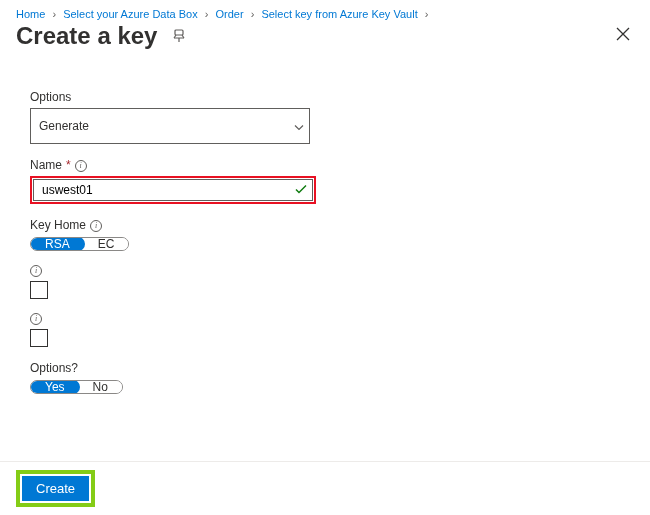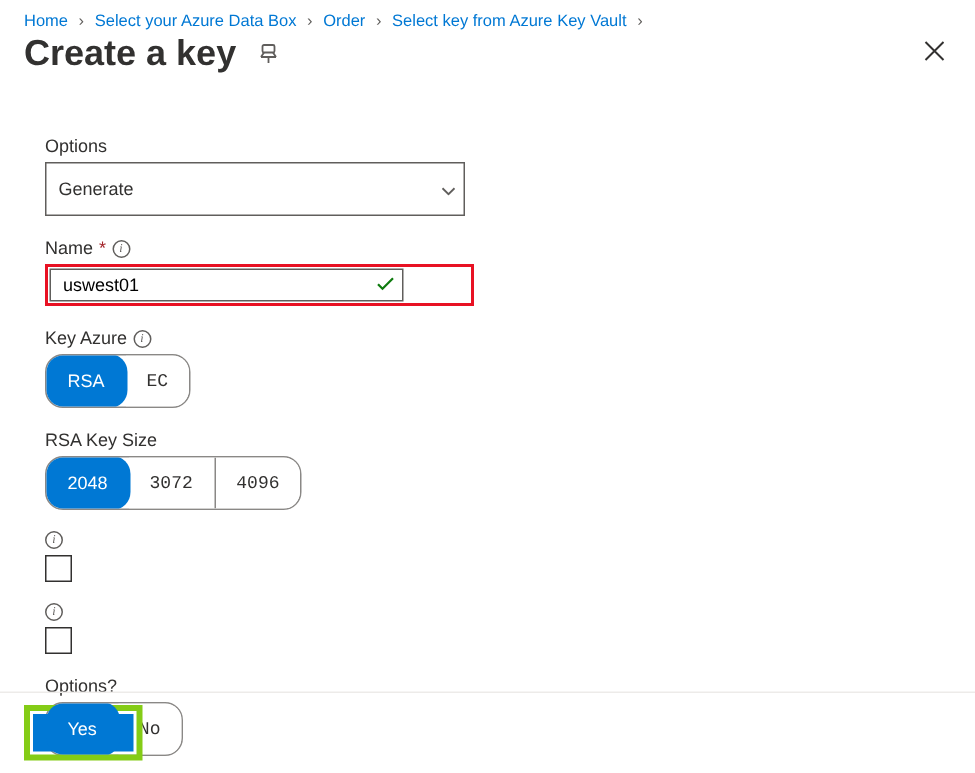--- a/index.html
+++ b/index.html
@@ -114,21 +114,21 @@
     transform: translateY(-50%);
     pointer-events: none;
   }
   .highlight-border {
     border: 2px solid #e81123;
     padding: 1px;
     width: 286px;
   }
   .text-input-wrap {
     position: relative;
-    width: 236px;
+    width: 280px;
   }
   .text-input {
     width: 100%;
     height: 22px;
     border: 1px solid #605e5c;
     padding: 0 24px 0 8px;
     font-size: 12px;
     font-family: inherit;
   }
   .valid-check {
@@ -137,35 +137,34 @@
     top: 50%;
     transform: translateY(-50%);
     color: #107c10;
     pointer-events: none;
   }
   .pill-group {
     display: inline-flex;
     border: 1px solid #8a8886;
     border-radius: 12px;
     overflow: hidden;
-    height: 36px;
+    height: 14px;
   }
   .pill {
     padding: 0 14px;
     font-size: 12px;
     display: flex;
     align-items: center;
     cursor: pointer;
     background: #fff;
     color: #323130;
     border: none;
   }
   .pill + .pill {
     border-left: 1px solid #8a8886;
-    font-family: Liberation Mono, monospace;
   }
   .pill.selected {
     background: #0078d4;
     color: #fff;
     border-radius: 12px;
     margin: -1px;
     padding: 0 15px;
     z-index: 1;
   }
   .pill.selected + .pill {
@@ -266,39 +265,29 @@
             <svg width="12" height="10" viewBox="0 0 12 10" fill="none" stroke="#107c10" stroke-width="1.5">
                 <path d="M1 5 L4 8 L11 1"></path>
               </svg>
           </span>
         </div>
       </div>
     </div>
 
     <div class="field">
       <div class="field-label">
-        <span>Key Azure</span>
+        <span>Key Home</span>
         <span class="info-icon">i</span>
       </div>
       <div class="pill-group">
         <button class="pill selected">RSA</button>
         <button class="pill">EC</button>
       </div>
     </div>
 
-    <div class="field">
-      <div class="field-label">
-        <span>RSA Key Size</span>
-      </div>
-      <div class="pill-group">
-        <button class="pill selected">2048</button>
-        <button class="pill">3072</button>
-        <button class="pill">4096</button>
-      </div>
-    </div>
 
     <div class="field">
       <div class="field-label">
         <span class="info-icon">i</span>
       </div>
       <div class="checkbox"></div>
     </div>
 
     <div class="field">
       <div class="field-label">

